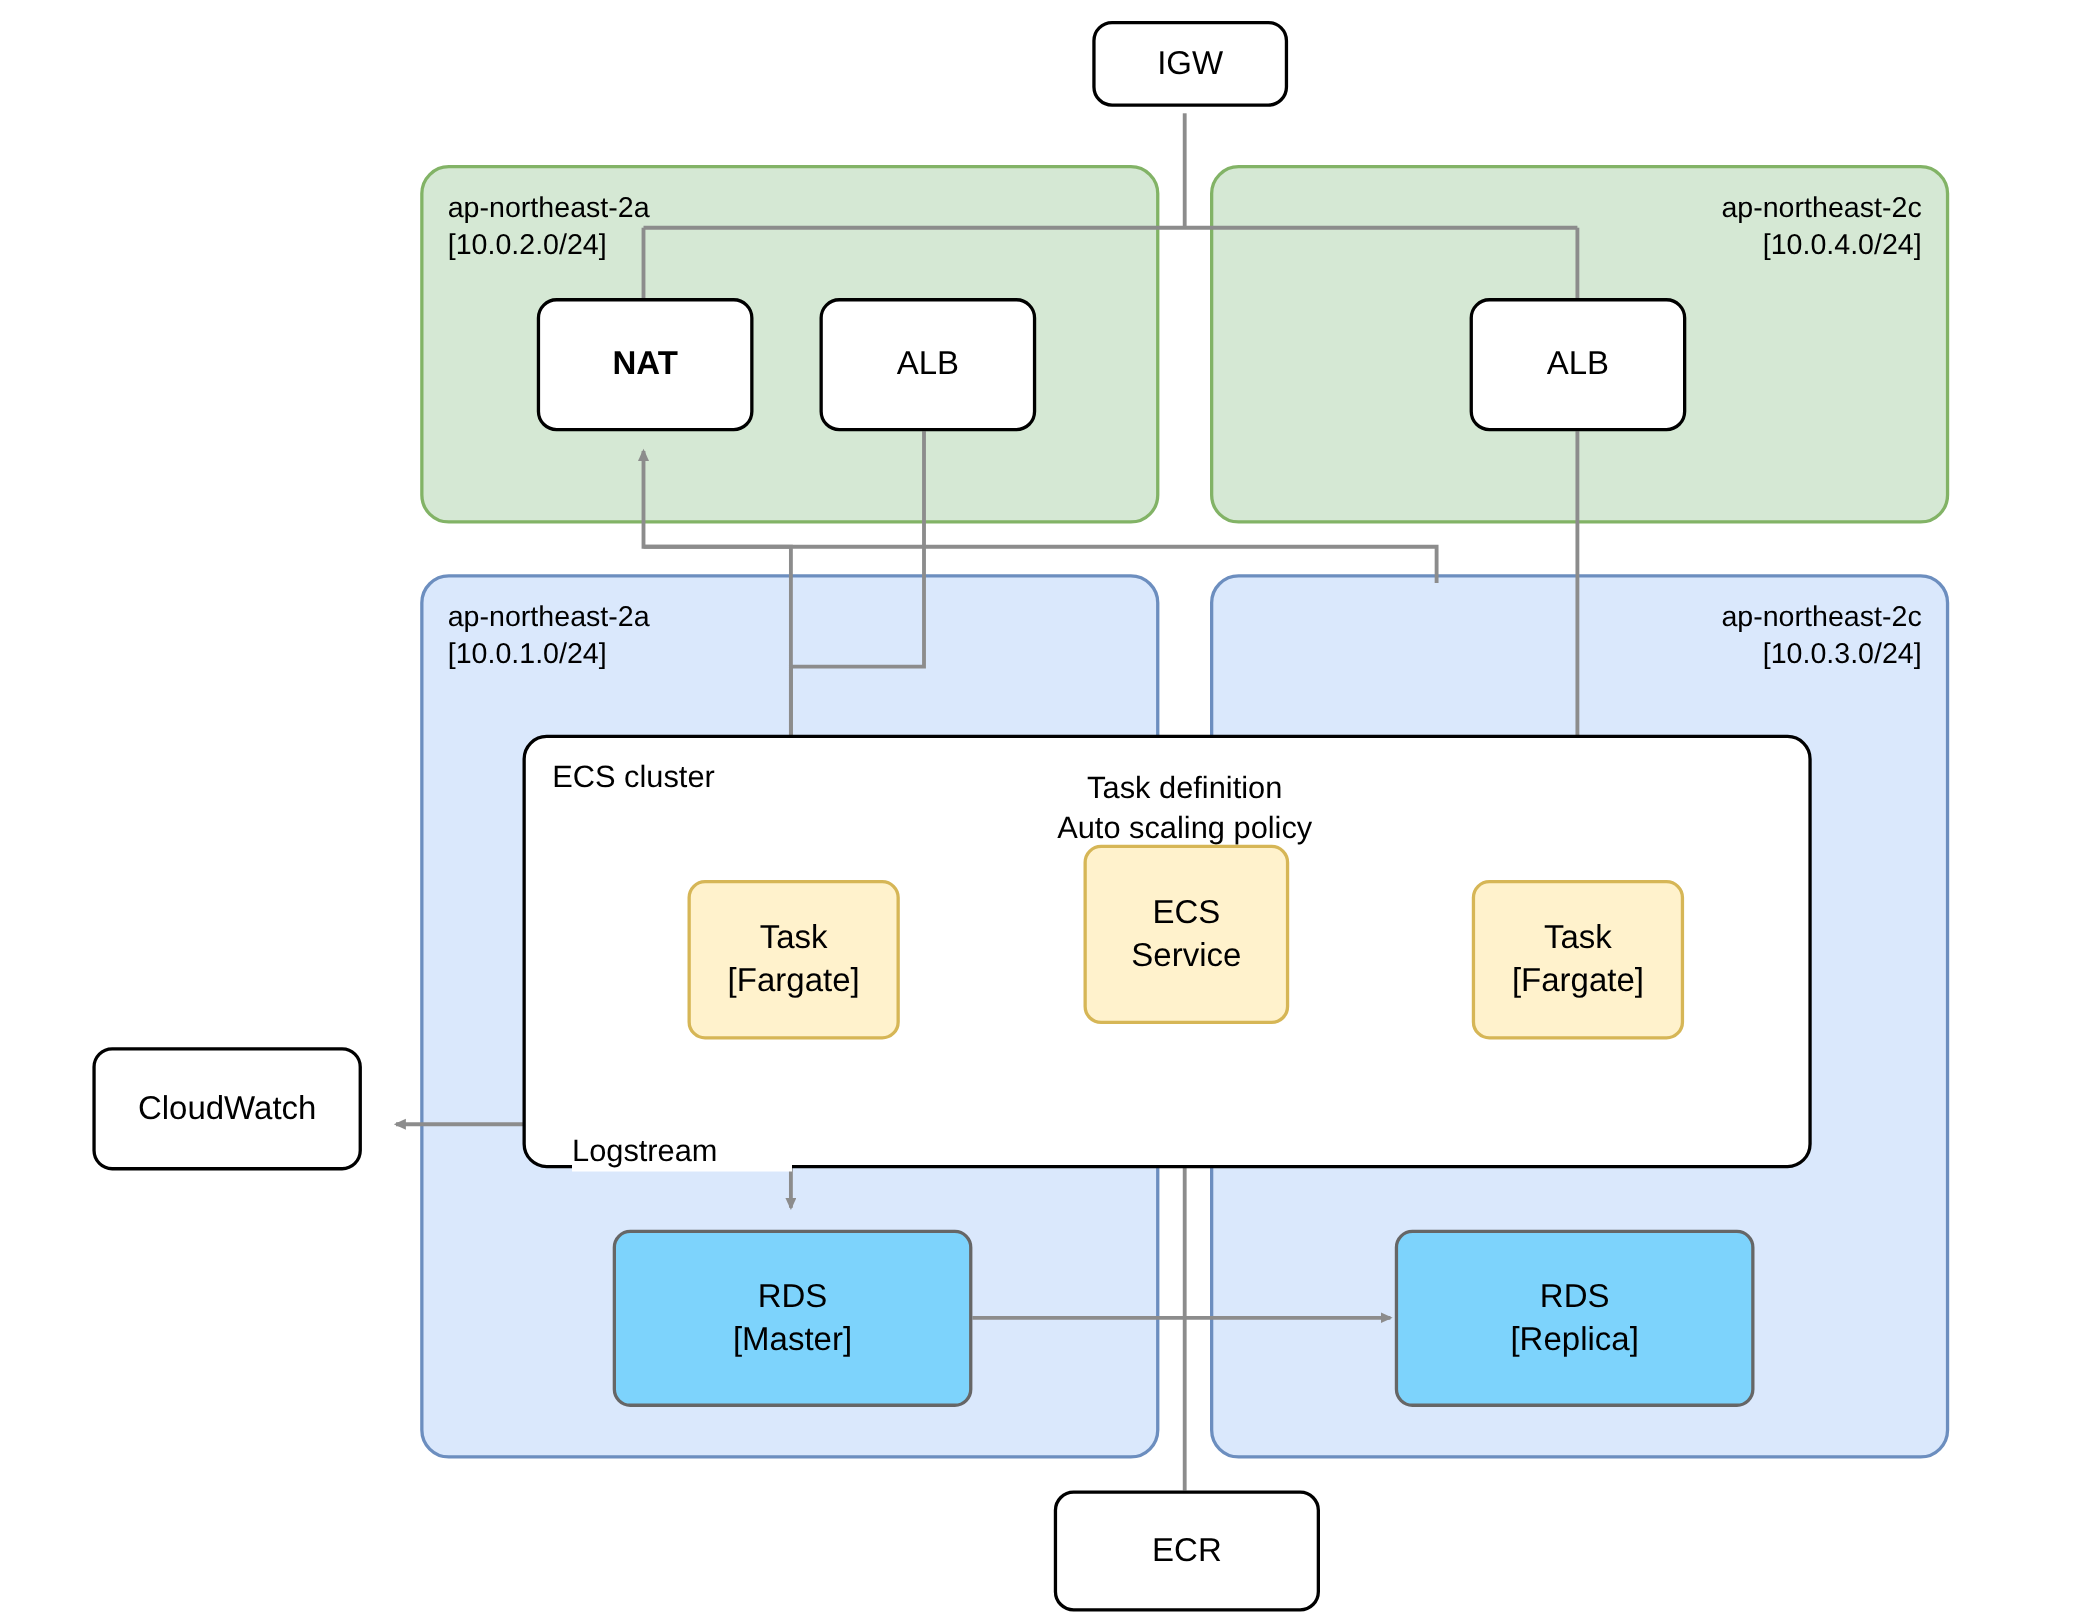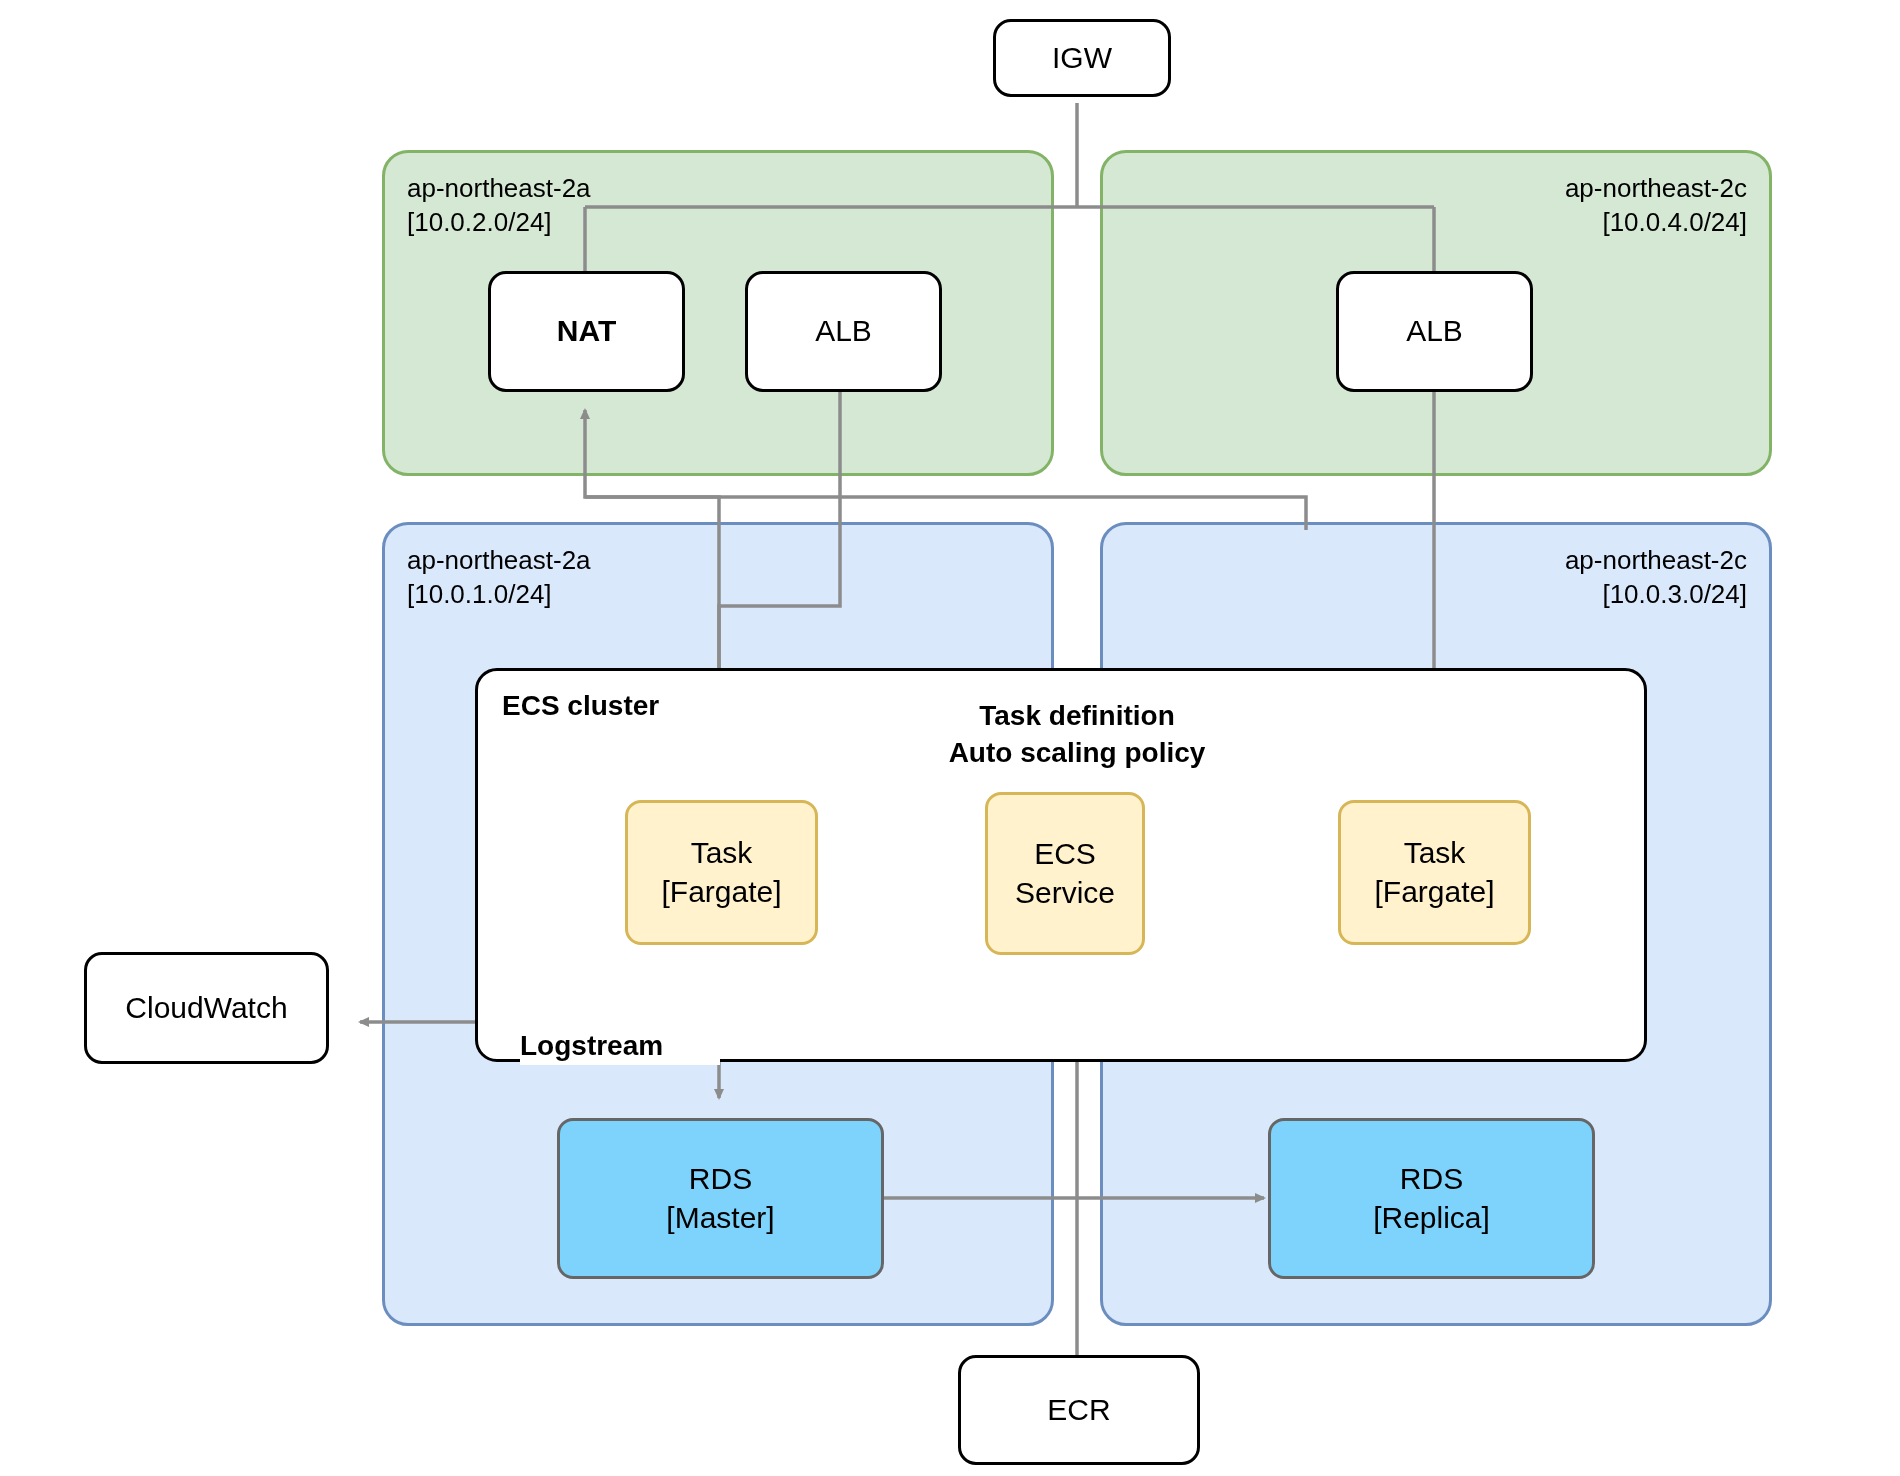--- a/index.html
+++ b/index.html
@@ -90,21 +90,20 @@
     border-radius: 22px;
   }
   .free-label {
     position: absolute;
     font-size: 28px;
     color: #000000;
     line-height: 1.32;
     text-align: center;
     white-space: pre-line;
     background: #ffffff;
-    font-weight: bold;
   }
 </style>
 </head>
 <body>
 
 <div id="canvas">
 
   <div class="zone public" style="left:382px; top:150px; width:672px; height:326px;">
     <div class="zone-label left"><span>ap-northeast-2a</span><br><span>[10.0.2.0/24]</span></div>
   </div>
@@ -166,21 +165,21 @@
 
   <div class="node plain" style="left:488px; top:271px; width:197px; height:121px;font-weight:bold;">NAT</div>
 
   <div class="node plain" style="left:745px; top:271px; width:197px; height:121px;">ALB</div>
 
   <div class="node plain" style="left:1336px; top:271px; width:197px; height:121px;">ALB</div>
 
   <div class="node task" style="left:625px; top:800px; width:193px; height:145px;">Task
 [Fargate]</div>
 
-  <div class="node task" style="left:985px; top:792px; width:160px; height:163px;">ECS
+  <div class="node task" style="left:985px; top:768px; width:187px; height:163px;">ECS
 Service</div>
 
   <div class="node task" style="left:1338px; top:800px; width:193px; height:145px;">Task
 [Fargate]</div>
 
   <div class="node plain" style="left:84px; top:952px; width:245px; height:112px;">CloudWatch</div>
 
   <div class="node db" style="left:557px; top:1118px; width:327px; height:161px;">RDS
 [Master]</div>
 

